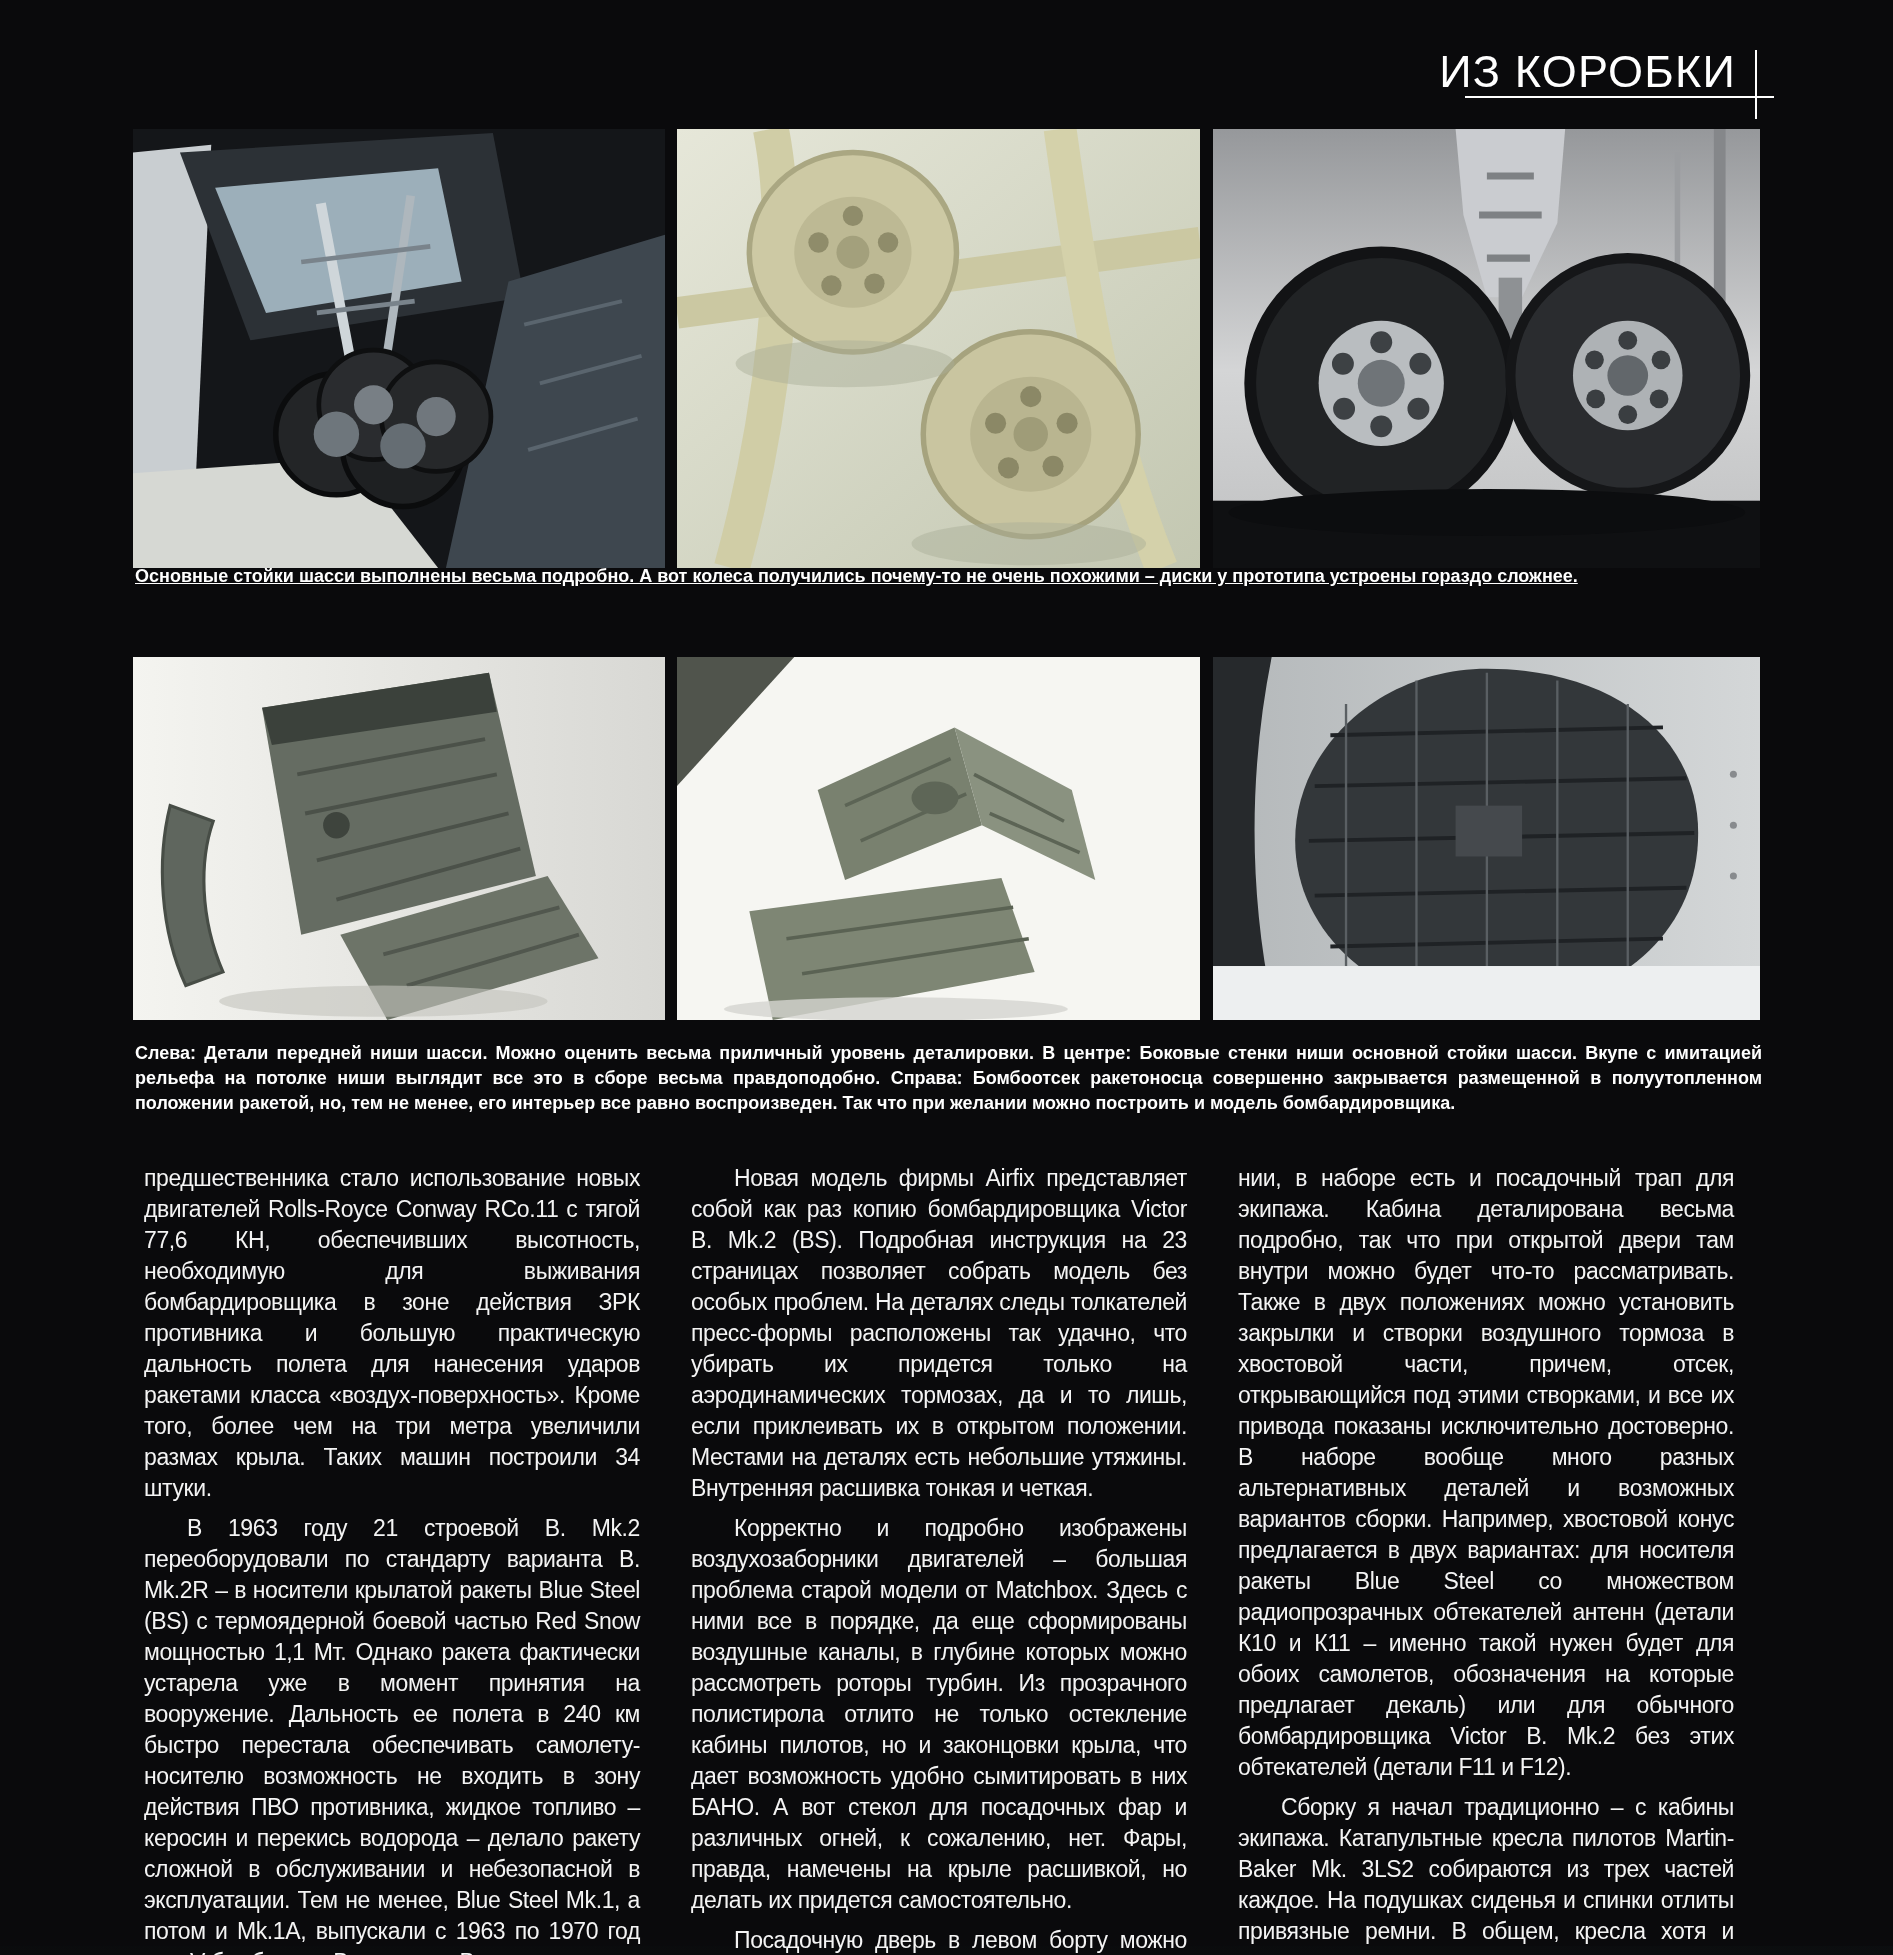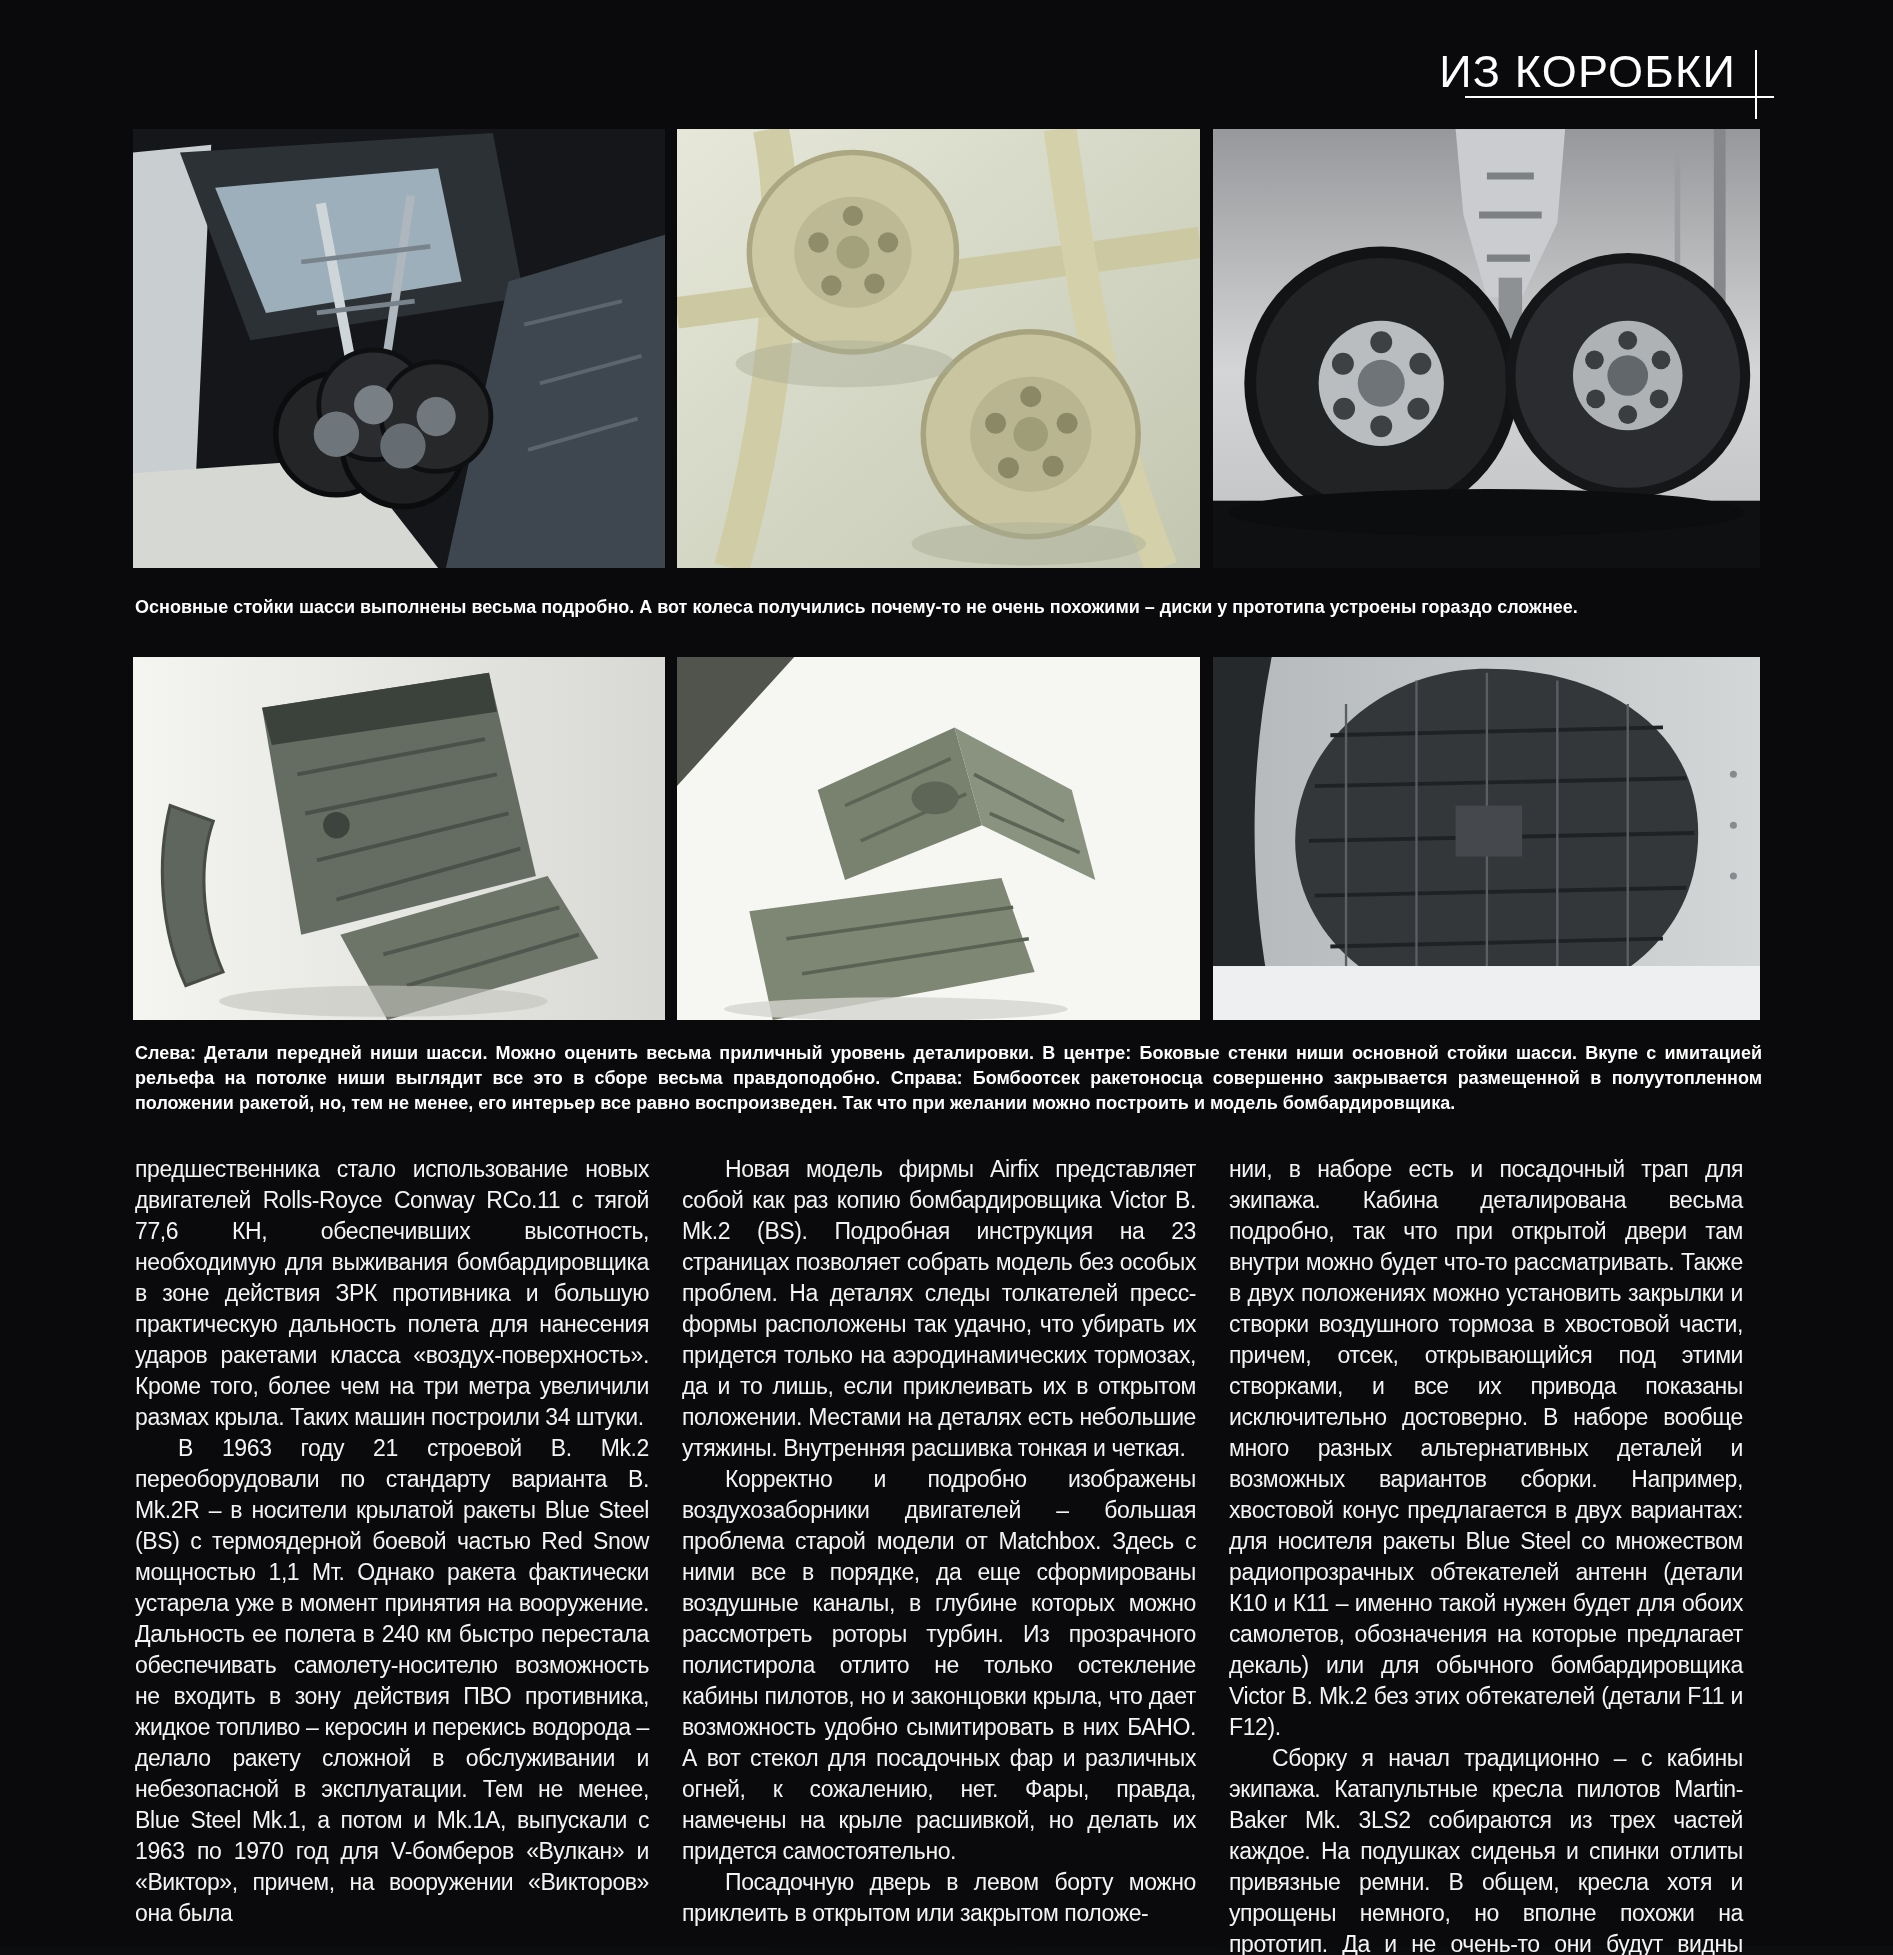--- a/index.html
+++ b/index.html
@@ -18,29 +18,29 @@
   .r1p1{left:133px;top:129px;width:532px;height:439px;}
   .r1p2{left:677px;top:129px;width:523px;height:439px;}
   .r1p3{left:1213px;top:129px;width:547px;height:439px;}
   .r2p1{left:133px;top:657px;width:532px;height:363px;}
   .r2p2{left:677px;top:657px;width:523px;height:363px;}
   .r2p3{left:1213px;top:657px;width:547px;height:363px;}
 
   
   .caption{position:absolute;left:135px;width:1627px;font-size:18px;line-height:25px;
            font-weight:700;color:#fff;text-align:justify;letter-spacing:0;}
-  .cap1{top:595px;}
+  .cap1{top:564px;text-decoration:underline;}
   .cap2{top:1041px;}
   .caption .plain{font-weight:700;}
 
   
   .columns{position:absolute;left:135px;top:1154px;width:1609px;display:flex;gap:33px;z-index:2;}
   .col{width:514px;font-size:23px;line-height:31px;text-align:justify;color:#f4f4f4;
        letter-spacing:-0.4px;}
-  .col p{margin:0;}
+  .col p{margin:9px;}
   .col p.ind{text-indent:43px;}
 
   
   .bottom-photo{position:absolute;left:0;top:1946px;width:1894px;height:595px;z-index:0;
      background:linear-gradient(165deg,rgba(10,10,12,0) 30%,rgba(18,24,26,.85) 72%,rgba(30,41,43,.95) 100%);}
   .bottom-photo svg{display:block;width:100%;height:100%;}
 </style>
 </head>
 <body>
 

